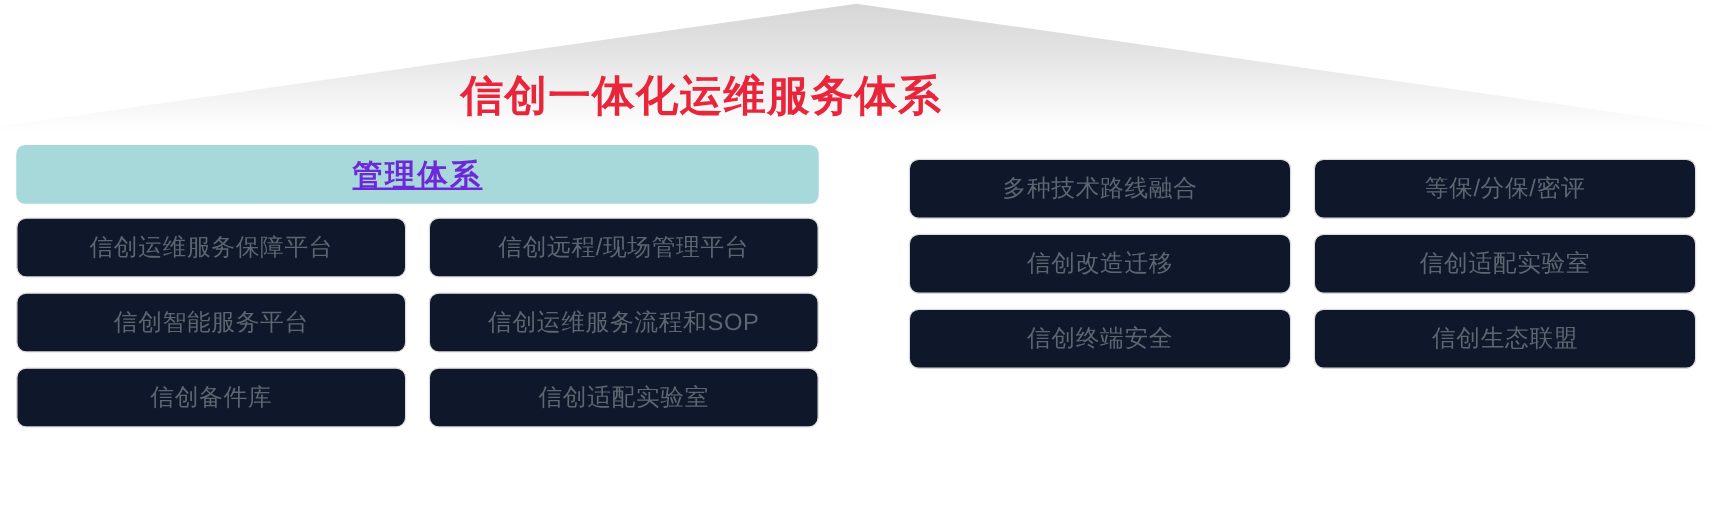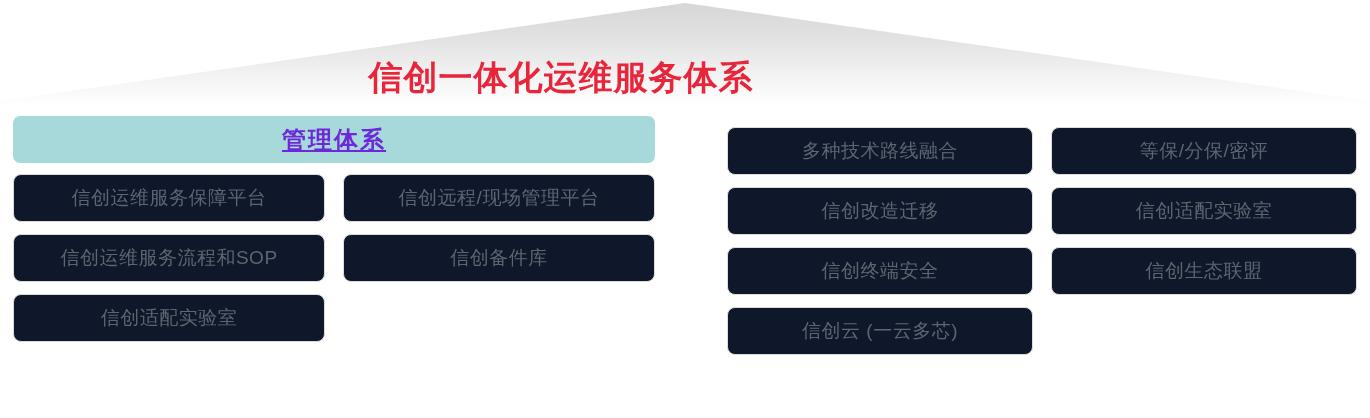--- a/index.html
+++ b/index.html
@@ -115,31 +115,31 @@
     </svg>
   </div>
 
   <div class="main-title">信创一体化运维服务体系</div>
 
   <div class="panel left">
     <div class="panel-header teal">管理体系</div>
     <div class="grid">
       <div class="cell">信创运维服务保障平台</div>
       <div class="cell">信创远程/现场管理平台</div>
+      <div class="cell">信创智能服务平台</div>
       <div class="cell">信创运维服务流程和SOP</div>
       <div class="cell">信创备件库</div>
       <div class="cell">信创适配实验室</div>
     </div>
   </div>
 
   <div class="panel right">
     <div class="grid">
       <div class="cell">多种技术路线融合</div>
       <div class="cell">等保/分保/密评</div>
       <div class="cell">信创改造迁移</div>
       <div class="cell">信创适配实验室</div>
       <div class="cell">信创终端安全</div>
       <div class="cell">信创生态联盟</div>
-      <div class="cell">信创云 (一云多芯)</div>
     </div>
   </div>
 
 </div>
 
 </body></html>

